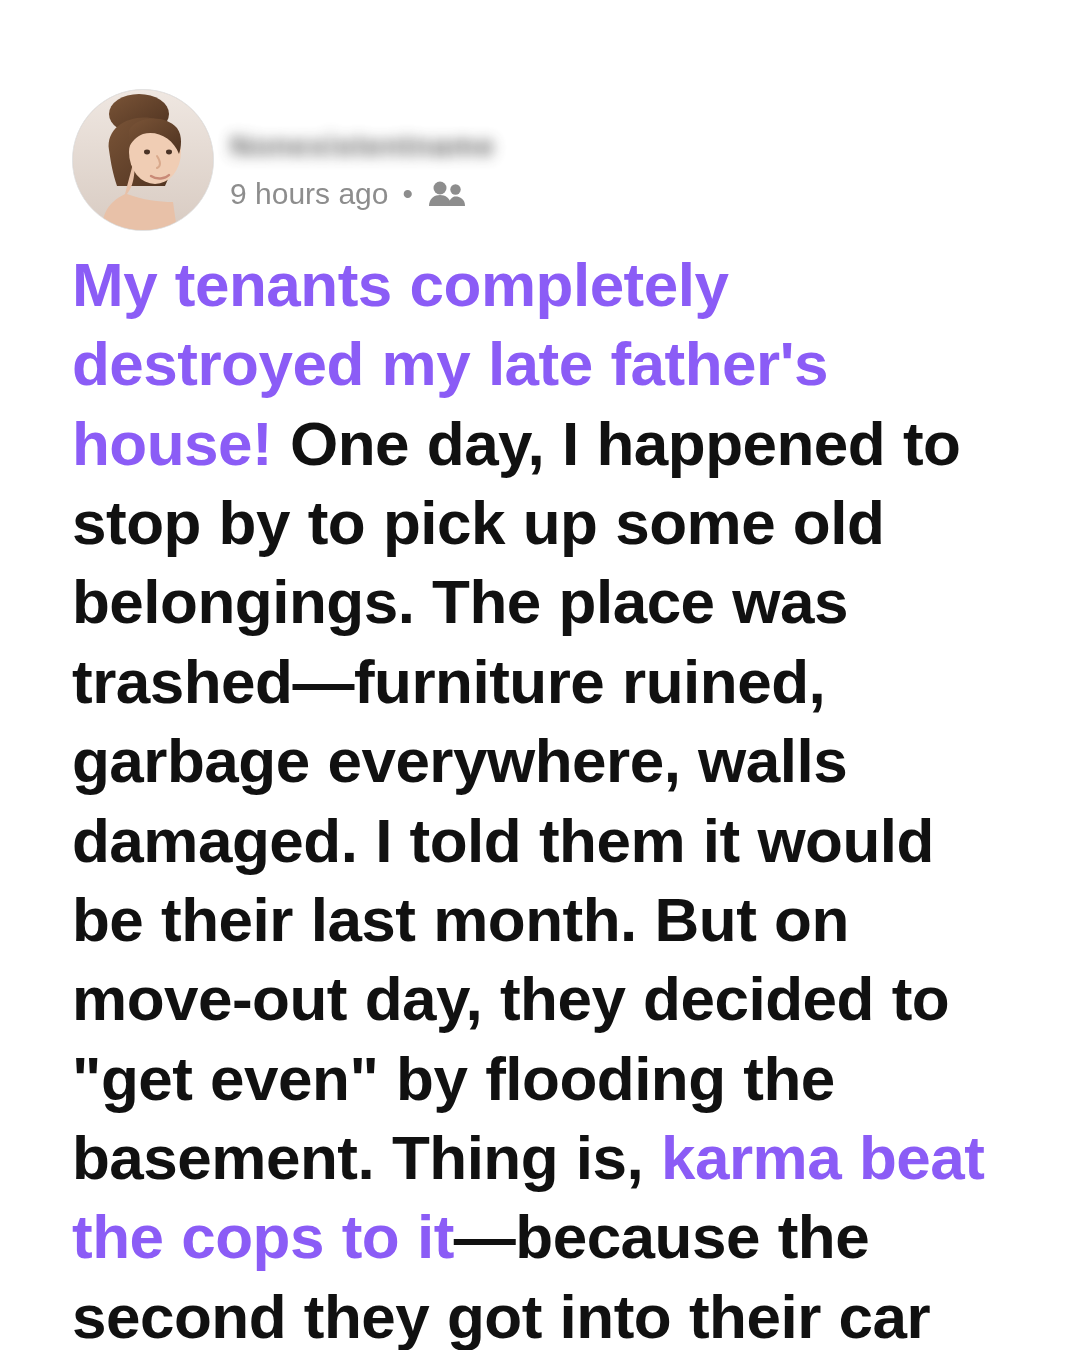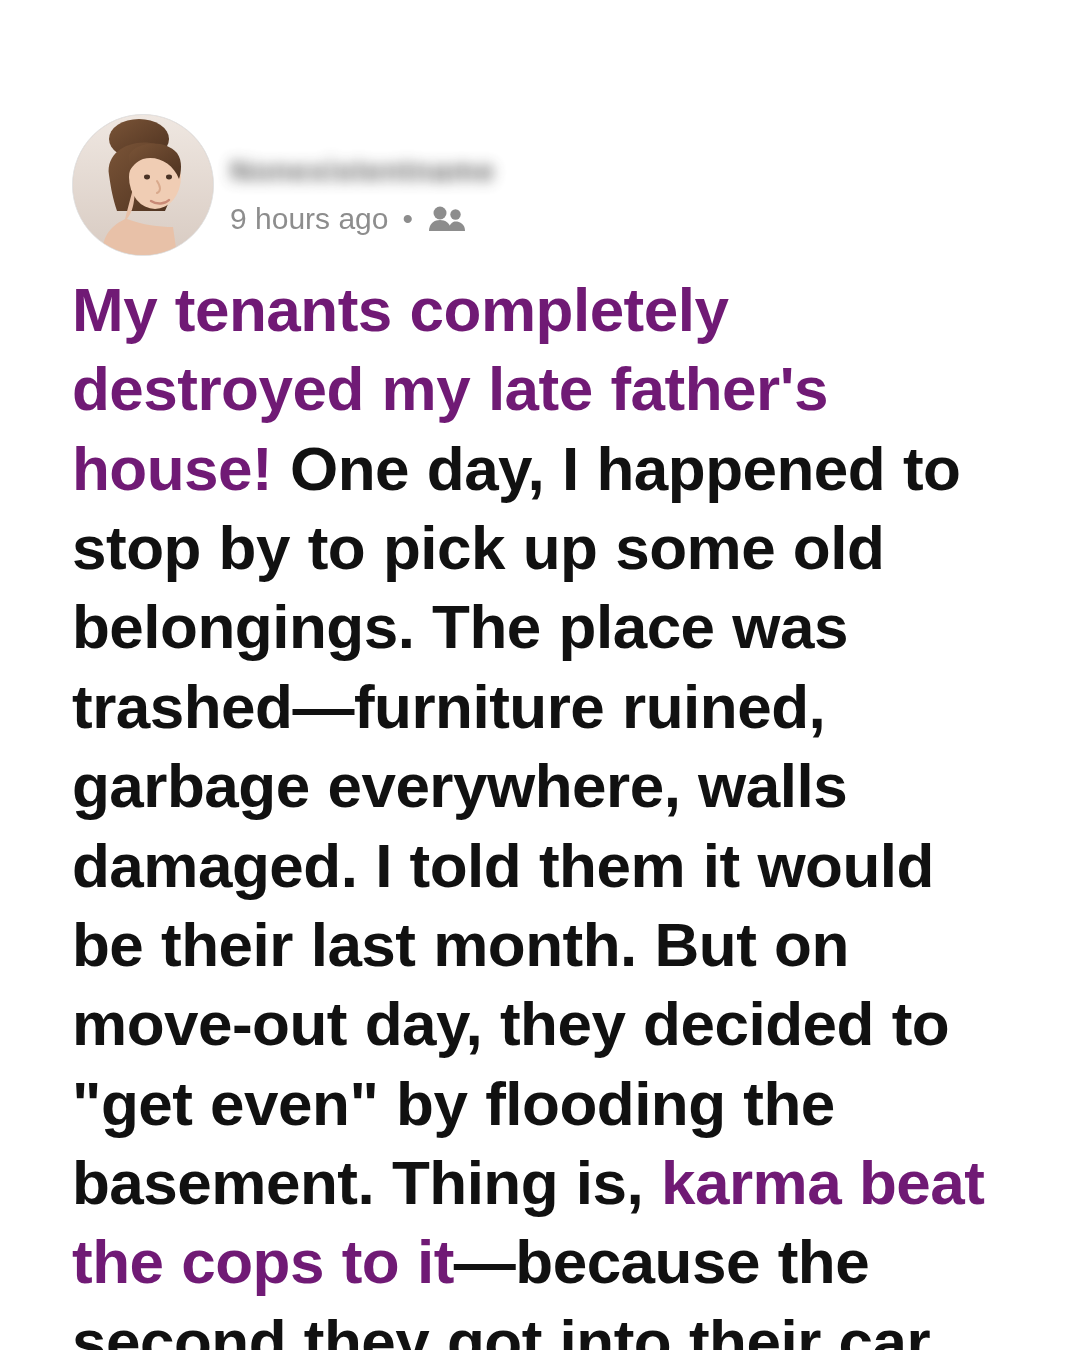--- a/index.html
+++ b/index.html
@@ -13,21 +13,22 @@
     overflow: hidden;
     font-family: "Liberation Sans", sans-serif;
     -webkit-font-smoothing: antialiased;
   }
 
   .post {
     position: relative;
     width: 1080px;
     height: 1010px;
     box-sizing: border-box;
-    padding: 114px 72px 0 72px;
+    padding: 72px 72px 0 72px;
+    margin-top: 17px;
   }
 
   
   .post-header {
     position: relative;
     height: 150px;
   }
 
   .avatar {
     position: absolute;
@@ -85,21 +86,21 @@
   
   .post-body {
     margin-top: 6px;
     font-size: 62px;
     line-height: 1.28;
     color: #111111;
     letter-spacing: -0.5px;
     word-spacing: 1px;
   }
   .hl {
-    color: #701a75;
+    color: #8b5cf6;
     font-weight: 700;
     text-align: center;
   }
   .bold {
     font-weight: 700;
     color: #111111;
   }
   .plain { font-weight: 700; }
 </style>
 </head>

